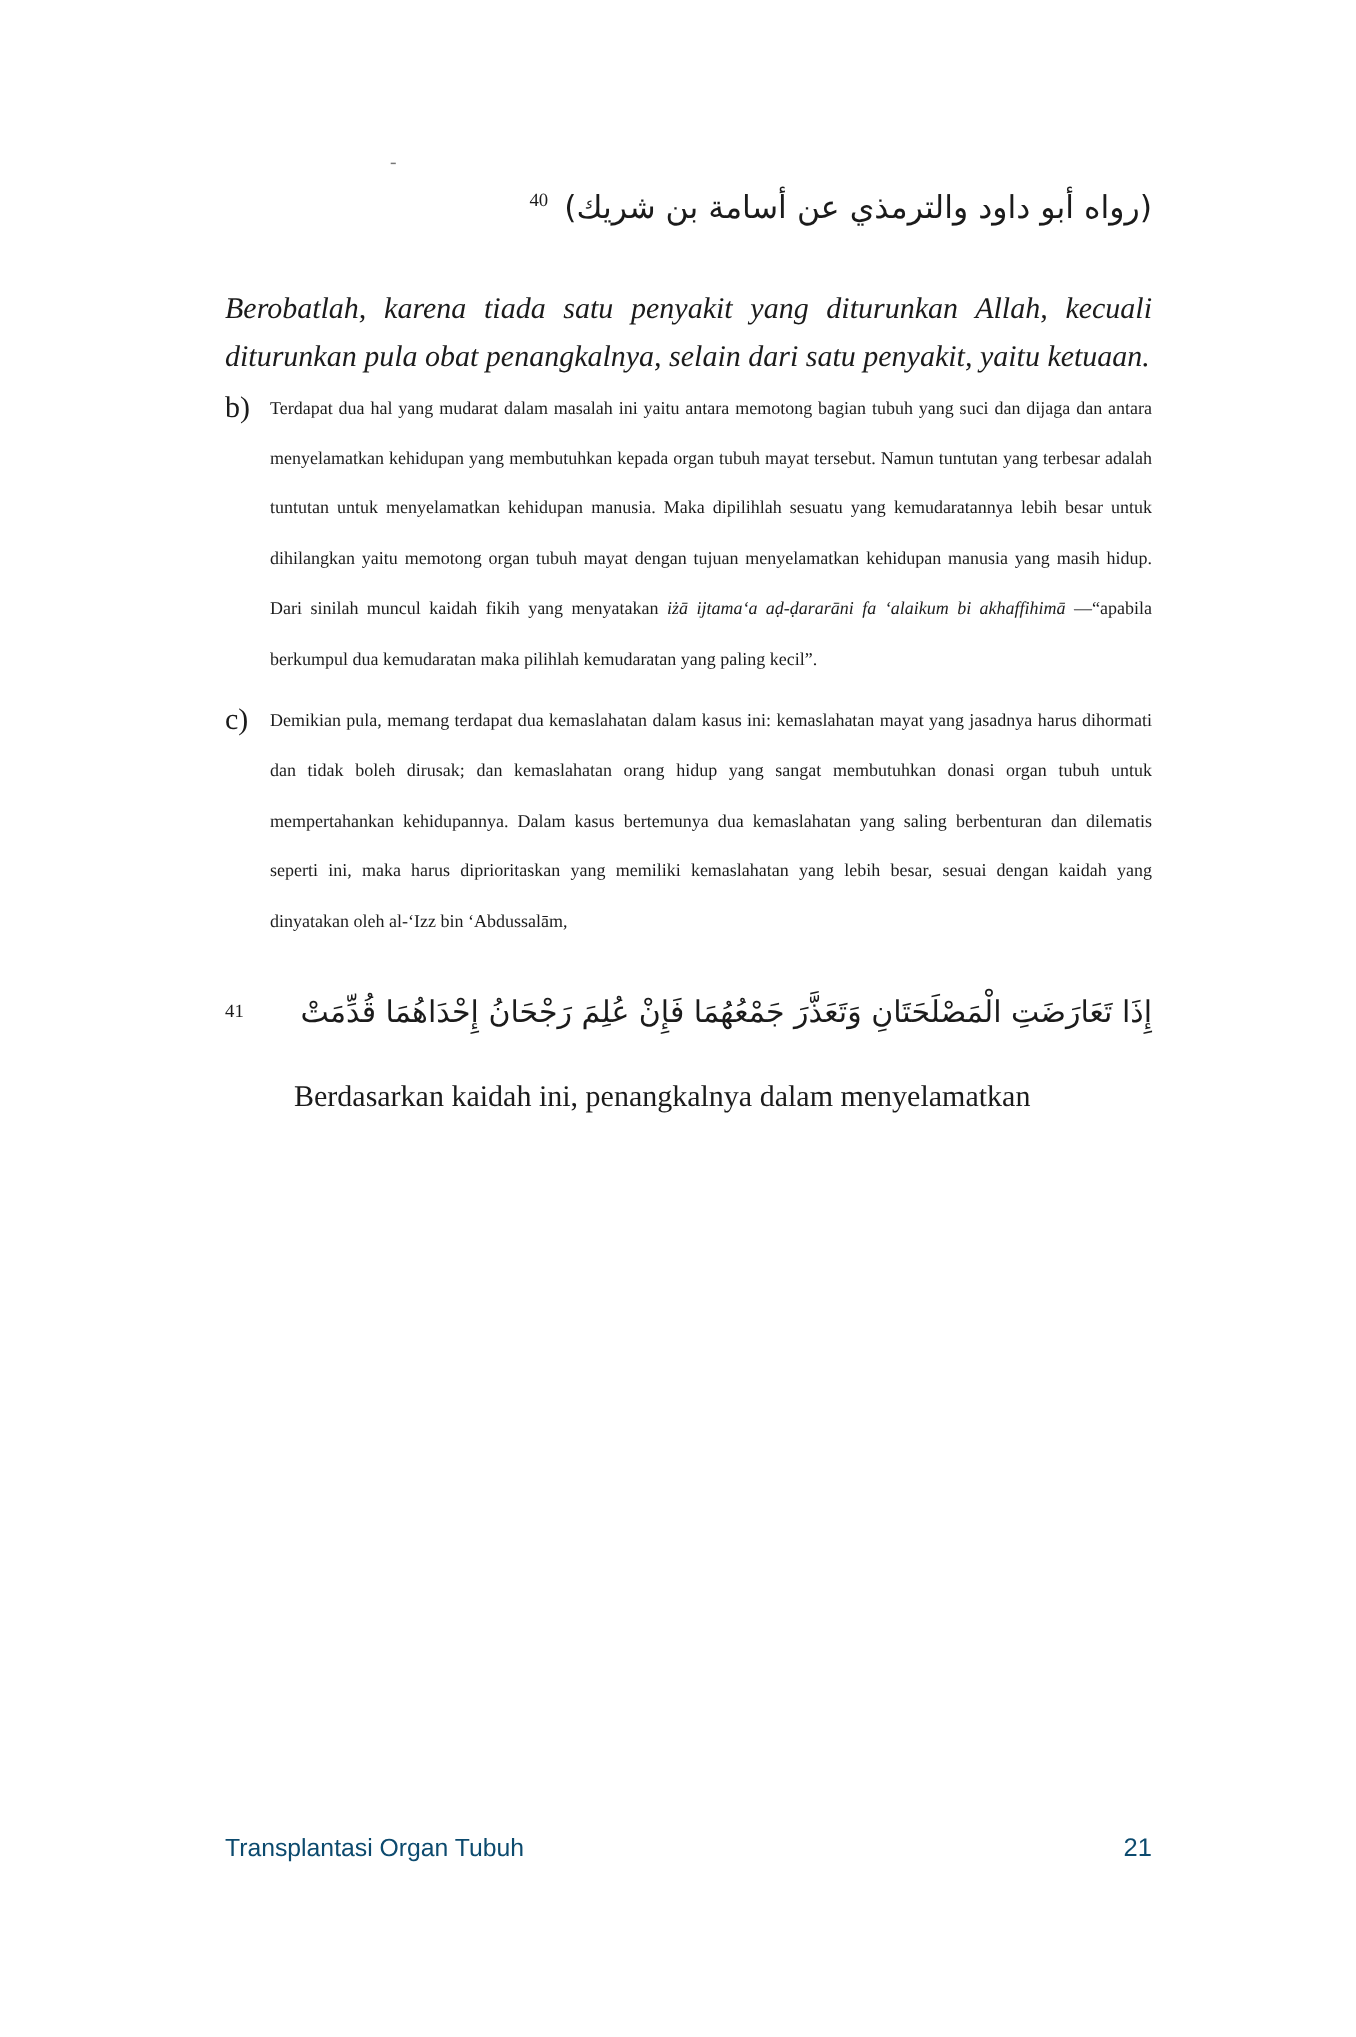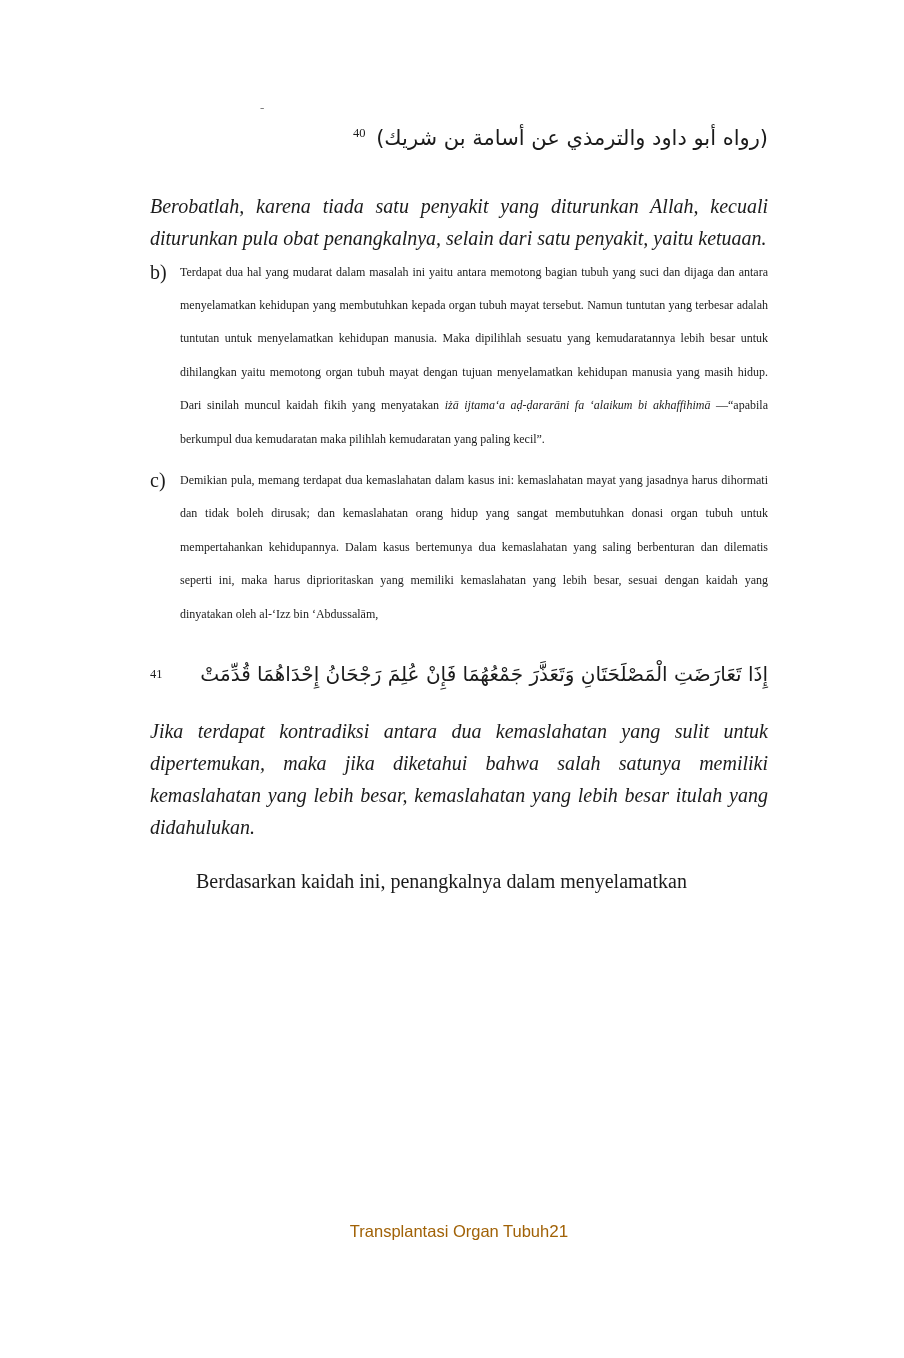--- a/index.html
+++ b/index.html
@@ -90,25 +90,25 @@
     text-indent: 46px;
     margin: 22px 0 0 0;
   }
   
   .footer {
     position: absolute;
     left: 150px;
     right: 136px;
     top: 1222px;
     display: flex;
-    justify-content: center;
+    justify-content: space-between;
     align-items: baseline;
     font-family: "Liberation Sans", sans-serif;
     font-size: 16.5px;
-    color: #a16207;
+    color: #0c4a6e;
   }
   .footer .page-number { font-size: 17px; }
 </style>
 </head>
 <body>
 
 <div class="page">
 
   <span class="artifact">-</span>
 
@@ -131,21 +131,20 @@
     <div class="list-item">
       <span class="label">c)</span>
       <div class="text">Demikian pula, memang terdapat dua kemaslahatan dalam kasus ini: kemaslahatan mayat yang jasadnya harus dihormati dan tidak boleh dirusak; dan kemaslahatan orang hidup yang sangat membutuhkan donasi organ tubuh untuk mempertahankan kehidupannya. Dalam kasus bertemunya dua kemaslahatan yang saling berbenturan dan dilematis seperti ini, maka harus diprioritaskan yang memiliki kemaslahatan yang lebih besar, sesuai dengan kaidah yang dinyatakan oleh al-‘Izz bin ‘Abdussalām,</div>
     </div>
 
     <div class="arabic-row">
       <sup>41</sup>
       <span class="ar" dir="rtl">إِذَا تَعَارَضَتِ الْمَصْلَحَتَانِ وَتَعَذَّرَ جَمْعُهُمَا فَإِنْ عُلِمَ رَجْحَانُ إِحْدَاهُمَا قُدِّمَتْ</span>
     </div>
 
-    <p class="trans">Jika terdapat kontradiksi antara dua kemaslahatan yang sulit untuk dipertemukan, maka jika diketahui bahwa salah satunya memiliki kemaslahatan yang lebih besar, kemaslahatan yang lebih besar itulah yang didahulukan.</p>
 
     <p class="closing">Berdasarkan kaidah ini, penangkalnya dalam menyelamatkan</p>
 
   </div>
 
   <div class="footer">
     <span class="book-title">Transplantasi Organ Tubuh</span>
     <span class="page-number">21</span>
   </div>
 

